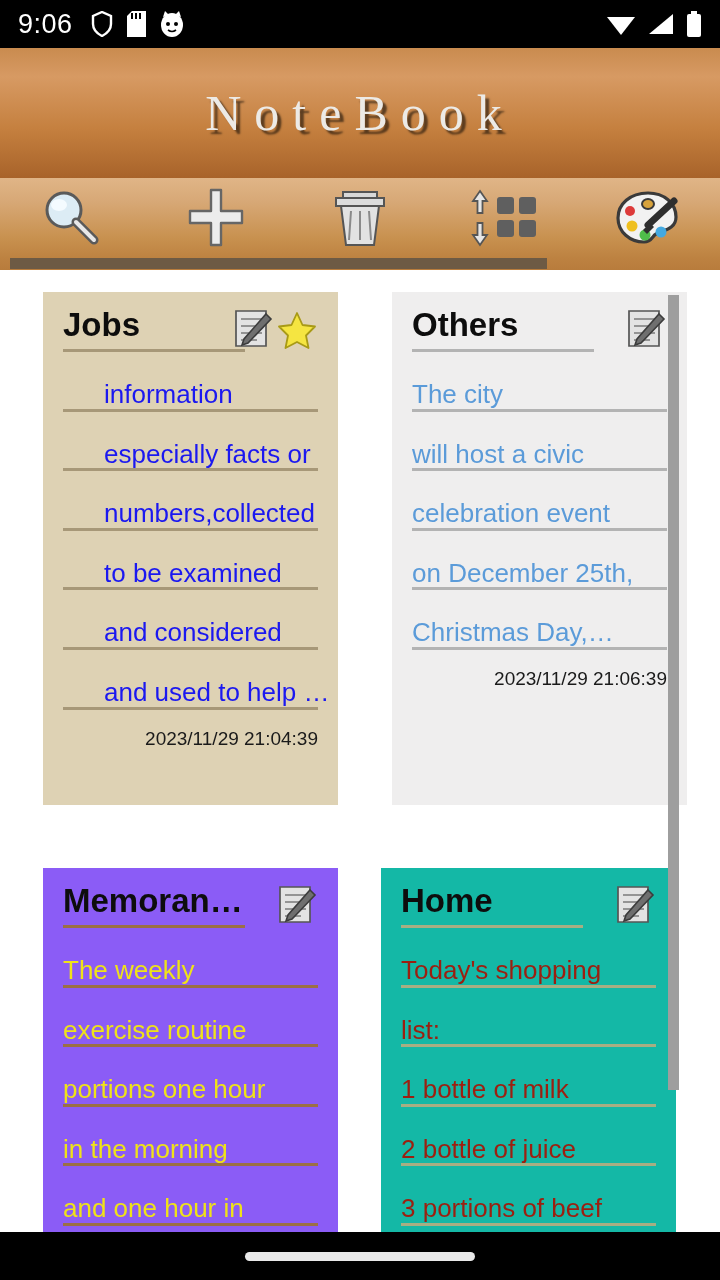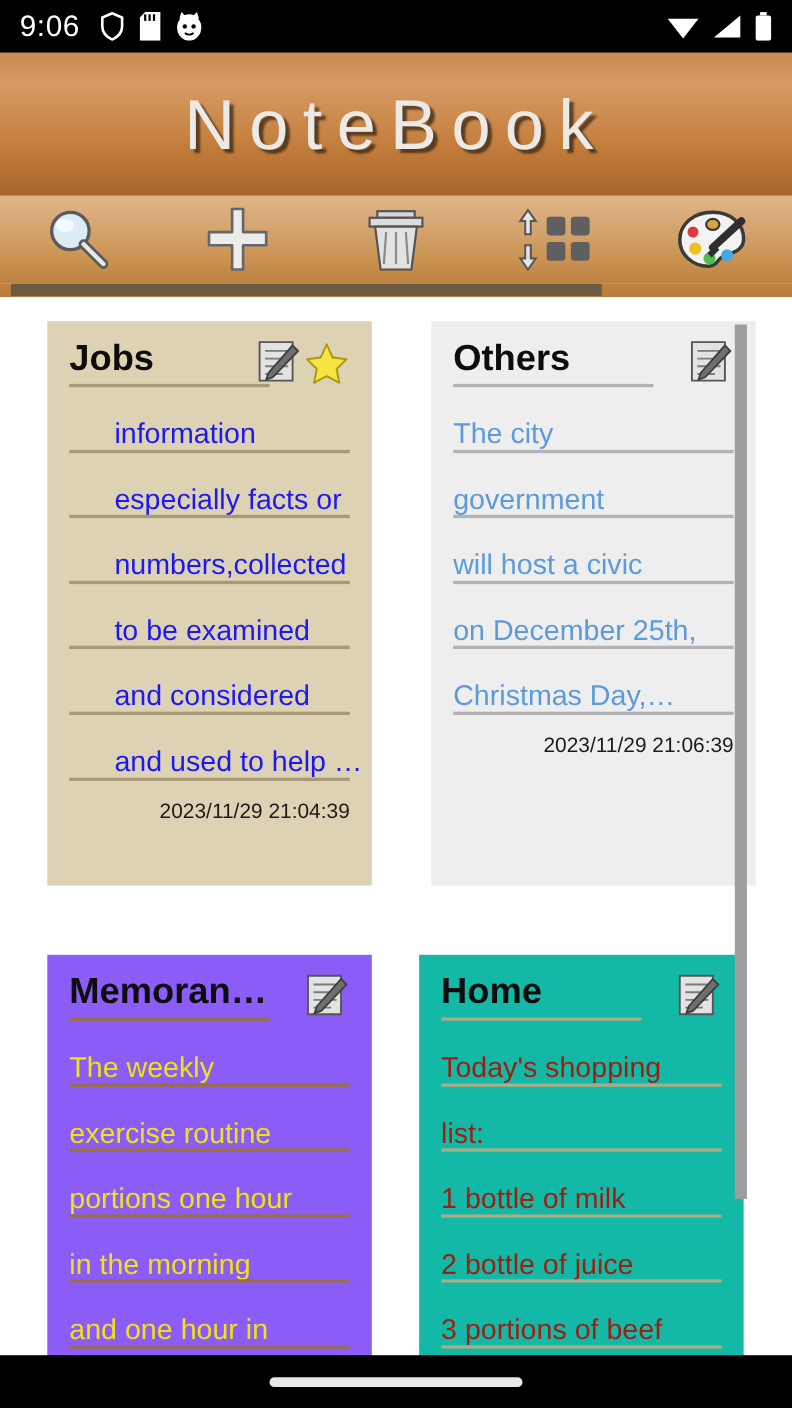--- a/index.html
+++ b/index.html
@@ -23,22 +23,22 @@
   .sicon{ display:block; }
 
   
   #title-bar{
     position:absolute; left:0; top:48px; width:720px; height:130px;
     background:linear-gradient(180deg,#c98b4f 0%,#d79a63 22%,#c5803f 62%,#a8632a 100%);
     display:flex; align-items:center; justify-content:center;
     overflow:hidden;
   }
   #app-title{
-    font-size:64px; color:#eceae6; letter-spacing:13px;
-    font-family:Liberation Sans, sans-serif;
+    font-size:50px; color:#eceae6; letter-spacing:13px;
+    font-family:Liberation Serif, serif;
     text-shadow:4px 4px 2px rgba(0,0,0,.55);
     white-space:nowrap;
   }
 
   
   #toolbar{
     position:absolute; left:0; top:178px; width:720px; height:80px;
     background:linear-gradient(180deg,#e0b587 0%,#d7a876 30%,#c8914f 75%,#bd8241 100%);
     display:flex; align-items:center;
   }
@@ -283,25 +283,25 @@
           <path d="M9 11 H30 M9 18 H30 M9 25 H30 M9 32 H25" stroke="#7b7b7b" stroke-width="1.7"></path>
           <path d="M34 6 L39 11 L16 35 L10 37 L12 31 Z" fill="#6f6f6f" stroke="#3c3c3c" stroke-width="1.6"></path>
         </svg>
       </div>
     </div>
     <div class="note-line">
       <span class="ltext">The city</span>
       <span class="lrule"></span>
     </div>
     <div class="note-line">
-      <span class="ltext">government</span>
-      <span class="lrule"></span>
-    </div>
-    <div class="note-line">
       <span class="ltext">will host a civic</span>
+      <span class="lrule"></span>
+    </div>
+    <div class="note-line">
+      <span class="ltext">celebration event</span>
       <span class="lrule"></span>
     </div>
     <div class="note-line">
       <span class="ltext">on December 25th,</span>
       <span class="lrule"></span>
     </div>
     <div class="note-line">
       <span class="ltext">Christmas Day,…</span>
       <span class="lrule"></span>
     </div>

